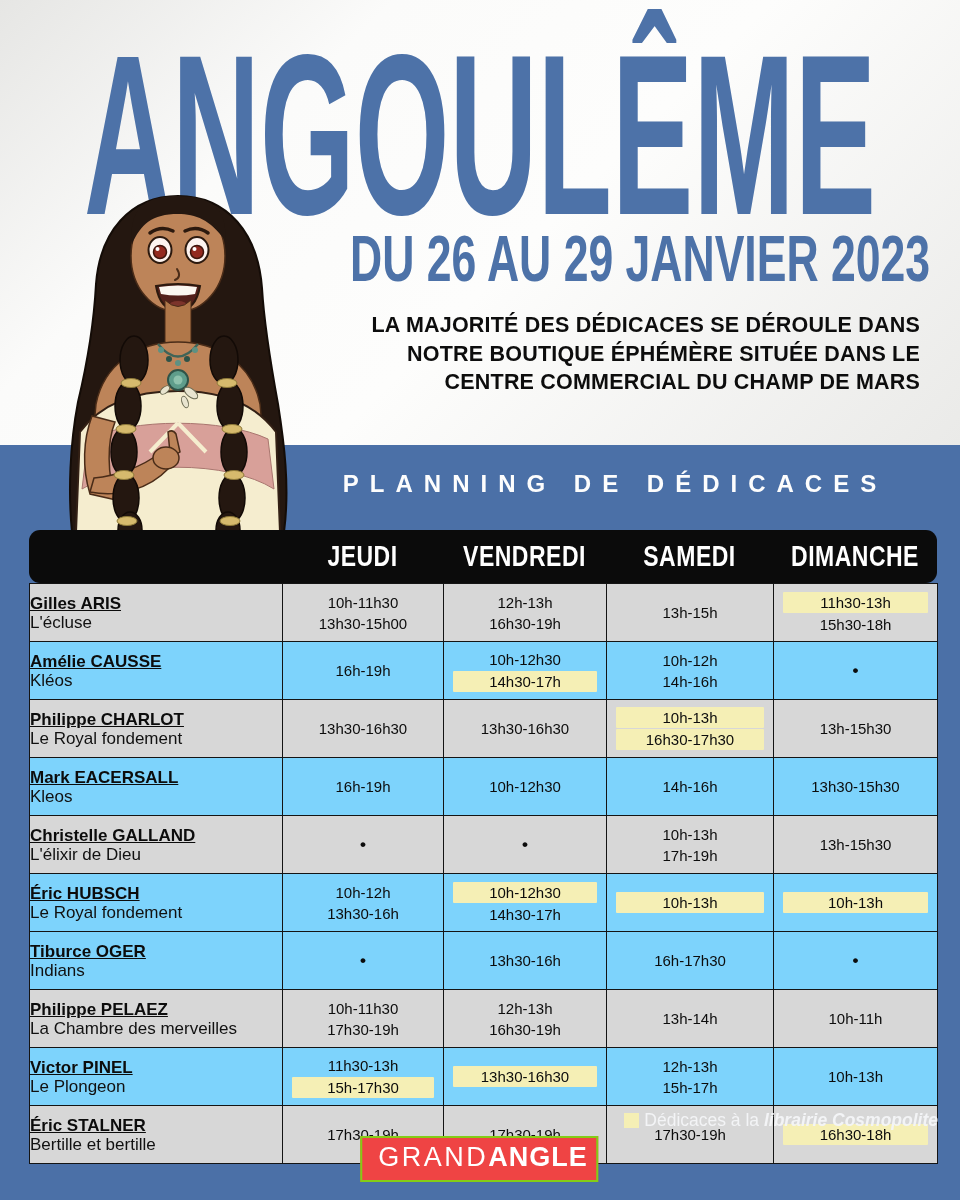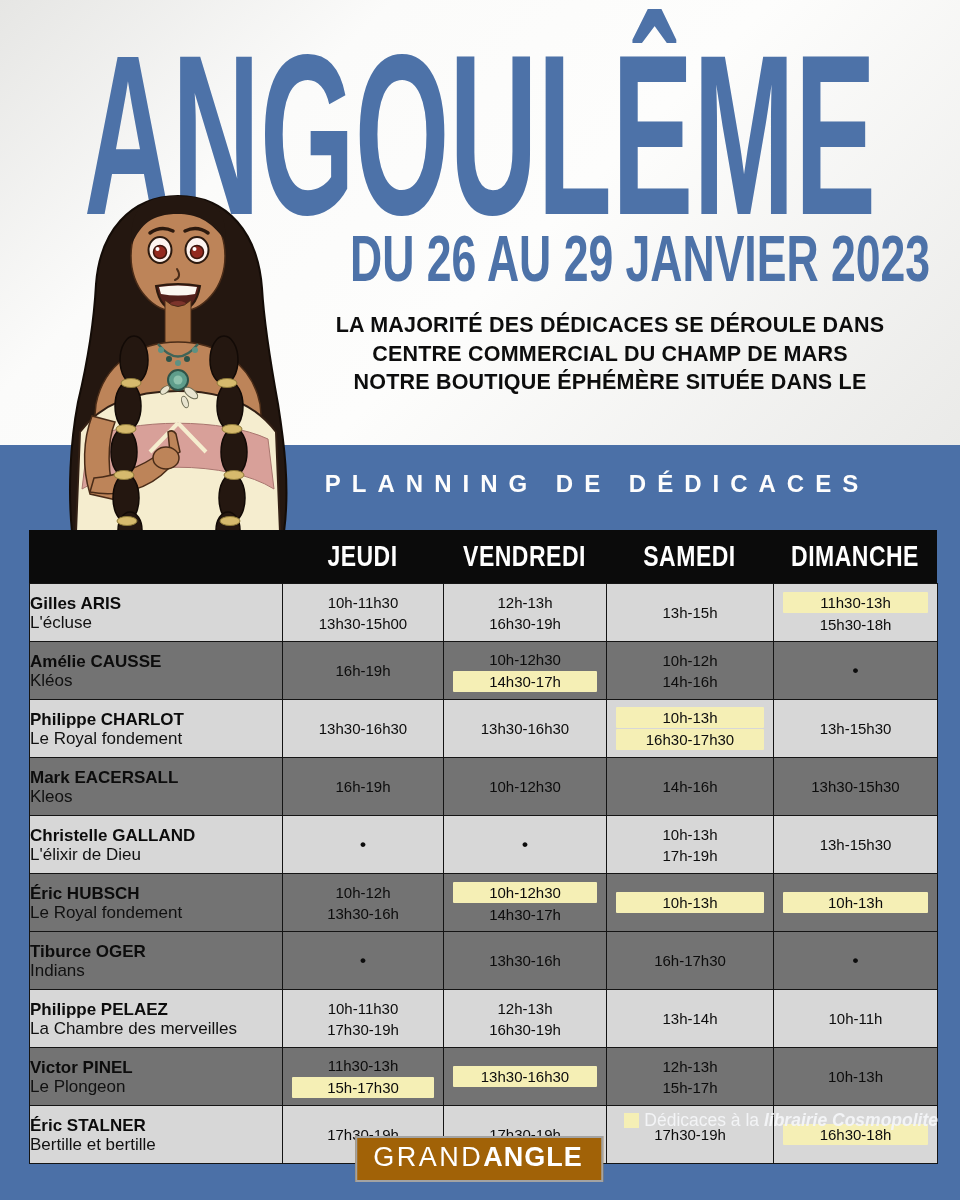--- a/index.html
+++ b/index.html
@@ -15,66 +15,66 @@
     position:absolute;left:0;top:445px;width:960px;height:755px;
     background:var(--blue,#4b70a7);
   }
   .title-svg{position:absolute;left:82px;top:6px;width:796px;height:214px;}
   .date-svg{position:absolute;left:348px;top:222px;width:584px;height:66px;}
   .intro{
     position:absolute;left:300px;top:311px;width:620px;
     text-align:center;color:#0d0d0d;font-weight:bold;
     font-size:21.5px;line-height:28.5px;letter-spacing:0.2px;
   }
-  .intro span{display:block;white-space:nowrap;}
+  .intro span{display:block;white-space:nowrap;text-align:right;}
   .section-title{
-    position:absolute;left:252px;top:470px;width:690px;
+    position:absolute;left:270px;top:470px;width:690px;
     text-align:center;color:#fdfdfd;font-weight:bold;
     font-size:24px;letter-spacing:11px;white-space:nowrap;
   }
   .character{position:absolute;left:38px;top:192px;width:280px;height:340px;}
 
   
   .sched{position:absolute;left:29px;top:530px;width:908px;}
   .sched-head{
-    background:#0b0b0b;height:53px;display:flex;align-items:center;color:#fff;
+    background:#0b0b0b;height:53px;display:flex;align-items:center;color:#fff;border-radius:11px;
   }
   .sched-head .spacer{width:253px;}
   .sched-head .day{
     text-align:center;font-weight:bold;font-size:23px;letter-spacing:0.5px;
   }
   .sched-head .day span{display:inline-block;transform:scaleY(1.28);}
   .d1{width:161px;}.d2{width:163px;}.d3{width:167px;}.d4{width:164px;text-decoration:underline;}
   table.grid{
     border-collapse:collapse;width:908px;table-layout:fixed;
     background:#fff;
   }
   table.grid td{
     border:1.5px solid #141414;vertical-align:middle;padding:3px 0;
     height:58px;box-sizing:border-box;
   }
   tr.odd td{background:var(--rowgray,#d7d7d7);}
-  tr.even td{background:#737373;margin-left:44px;}
+  tr.even td{background:#7dd3fc;margin-left:44px;}
   td.name-cell{padding-left:12px;}
-  .author-name{font-weight:bold;font-size:17px;color:#0c0c0c;line-height:21px;}
+  .author-name{font-weight:bold;font-size:17px;color:#0c0c0c;line-height:21px;text-decoration:underline;}
   .author-work{font-size:17px;color:#111;line-height:18px;}
   td.time-cell{text-align:center;font-size:15px;color:#0c0c0c;}
   .time{line-height:21px;}
   .time.hl{background:var(--highlight,#f5efb5);margin:1px 9px;border-radius:1px;}
   .dot{font-size:17px;font-weight:bold;}
 
   .legend{
     position:absolute;top:1110px;right:22px;display:flex;align-items:center;
     gap:5px;color:#f3f4f6;font-size:17.5px;
   }
   .legend .swatch{width:15px;height:15px;background:var(--highlight,#f5efb5);display:inline-block;}
   .legend .cosmo{font-weight:bold;font-style:italic;}
   .logo{
     position:absolute;top:1136px;left:479px;transform:translateX(-50%);
-    background:#a16207;border:2px solid #a3a3a3;padding:4px 18px 7px 16px;
+    background:#ef4444;border:2px solid #84cc16;padding:4px 8px 7px 16px;
     color:#ffffff;white-space:nowrap;
   }
   .logo .p1{font-size:27px;letter-spacing:2.5px;font-weight:400;}
   .logo .p2{font-size:27px;letter-spacing:1px;font-weight:bold;}
 </style>
 </head>
 <body>
 
 <div class="top-bg"></div>
 <div class="blue-band"></div>
@@ -82,22 +82,22 @@
 <svg class="title-svg" viewBox="0 0 796 214">
   <text x="398" y="208" text-anchor="middle" textLength="792" lengthAdjust="spacingAndGlyphs" font-family="&quot;Liberation Sans&quot;,sans-serif" font-weight="bold" font-size="228" fill="#4d72a8">ANGOULÊME</text>
 </svg>
 
 <svg class="date-svg" viewBox="0 0 584 66">
   <text x="292" y="59" text-anchor="middle" textLength="580" lengthAdjust="spacingAndGlyphs" font-family="&quot;Liberation Sans&quot;,sans-serif" font-weight="bold" font-size="64" fill="#4d72a8">DU 26 AU 29 JANVIER 2023</text>
 </svg>
 
 <div class="intro">
   <span>LA MAJORITÉ DES DÉDICACES SE DÉROULE DANS</span>
+  <span>NOTRE BOUTIQUE ÉPHÉMÈRE SITUÉE DANS LE</span>
   <span>CENTRE COMMERCIAL DU CHAMP DE MARS</span>
-  <span>NOTRE BOUTIQUE ÉPHÉMÈRE SITUÉE DANS LE</span>
 </div>
 
 <div class="section-title">PLANNING DE DÉDICACES</div>
 
 <svg class="character" viewBox="0 0 280 340">
 
   <path d="M140,4 C92,4 62,40 58,92 C56,130 50,168 40,210 C32,252 30,300 34,340 L246,340 C252,295 246,250 240,212 C232,168 226,130 224,96 C220,42 190,4 140,4 Z" fill="#241710" stroke="#140c07" stroke-width="2"></path>
 
   <ellipse cx="140" cy="64" rx="47" ry="56" fill="#bd8459" stroke="#4a2c18" stroke-width="1.5"></ellipse>
 

